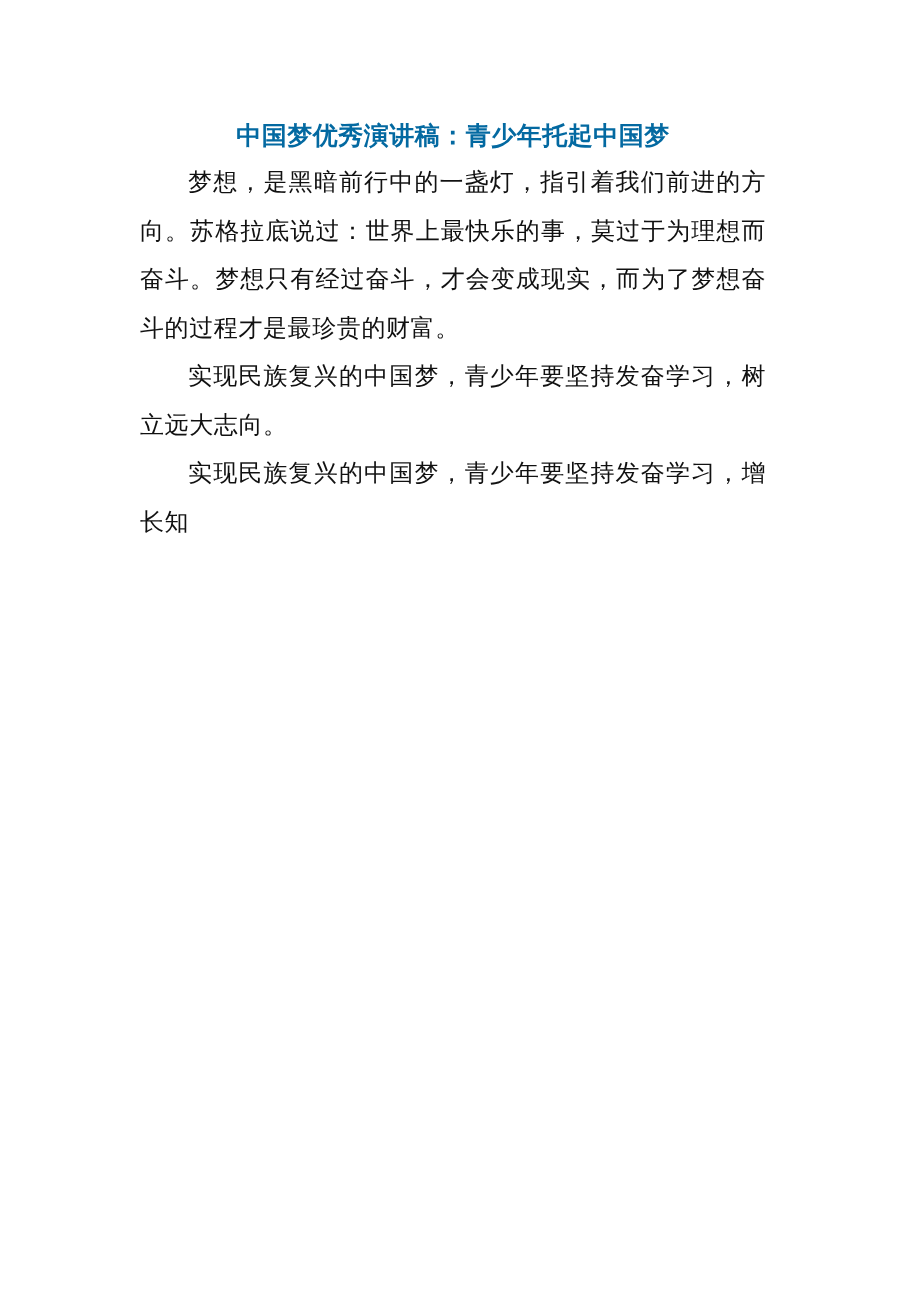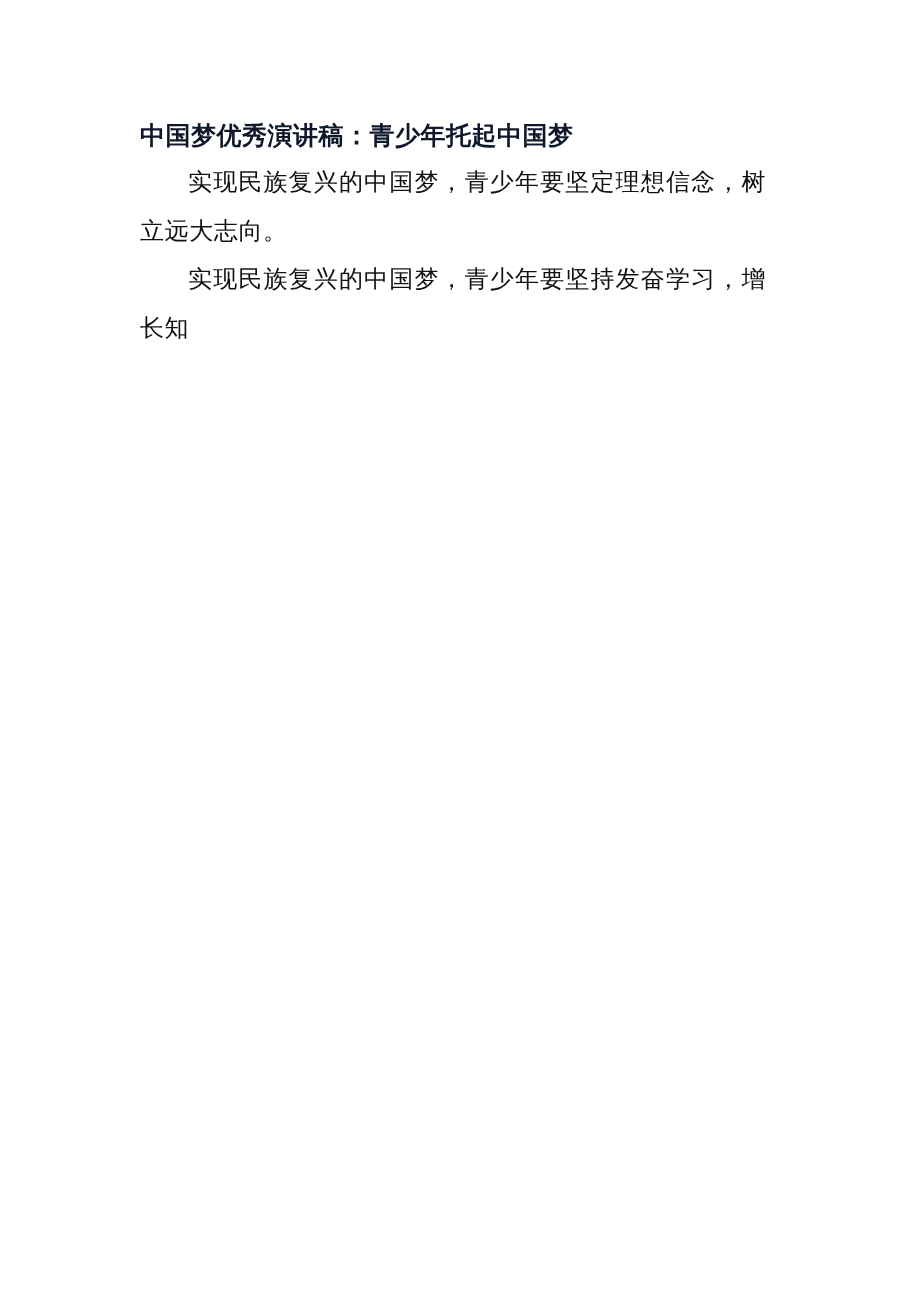--- a/index.html
+++ b/index.html
@@ -16,38 +16,39 @@
       font-family: "DejaVu Serif", "Liberation Serif", serif;
     }
     .page {
       position: absolute;
       left: 140px;
       top: 114px;
       width: 626px;
     }
     .doc-title {
       margin: 0;
-      text-align: left;
+      text-align: center;
       font-family: "DejaVu Sans", "Liberation Sans", sans-serif;
       font-weight: bold;
       font-size: 25px;
       line-height: 44px;
       height: 44px;
       letter-spacing: 0.5px;
-      color: #0f172a;
+      color: #0369a1;
     }
     .para {
       margin: 0;
       font-size: 24px;
       line-height: 48.5px;
       text-indent: 2em;
       text-align: justify;
       letter-spacing: 0.6px;
     }
   </style>
 </head>
 <body>
 
 <div class="page">
   <h1 class="doc-title">中国梦优秀演讲稿：青少年托起中国梦</h1>
-  <p class="para">实现民族复兴的中国梦，青少年要坚定理想信念，树立远大志向。</p>
+  <p class="para">梦想，是黑暗前行中的一盏灯，指引着我们前进的方向。苏格拉底说过：世界上最快乐的事，莫过于为理想而奋斗。梦想只有经过奋斗，才会变成现实，而为了梦想奋斗的过程才是最珍贵的财富。</p>
+  <p class="para">实现民族复兴的中国梦，青少年要坚持发奋学习，树立远大志向。</p>
   <p class="para">实现民族复兴的中国梦，青少年要坚持发奋学习，增长知</p>
 </div>
 
 </body></html>

